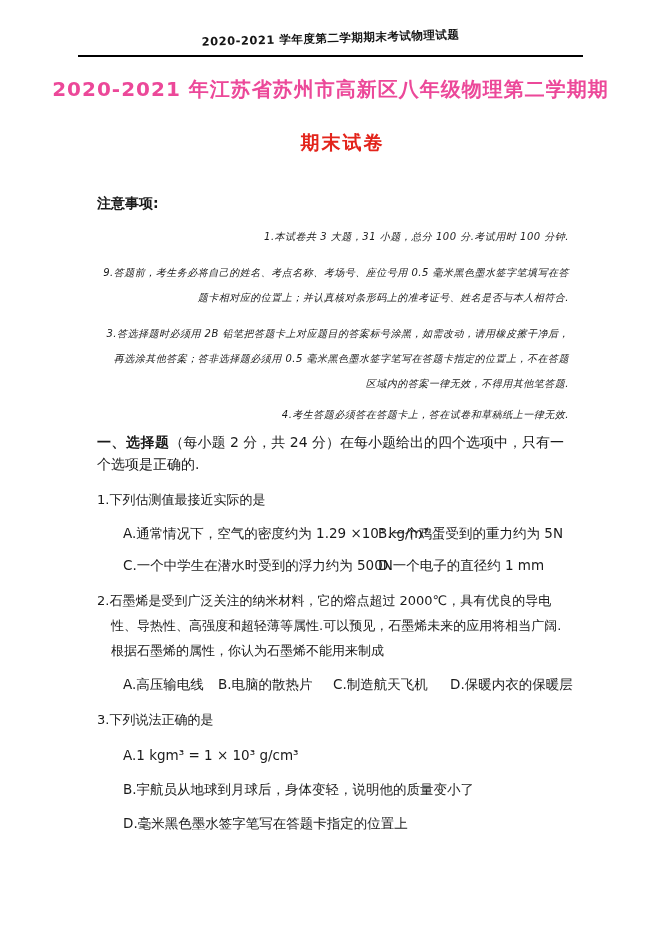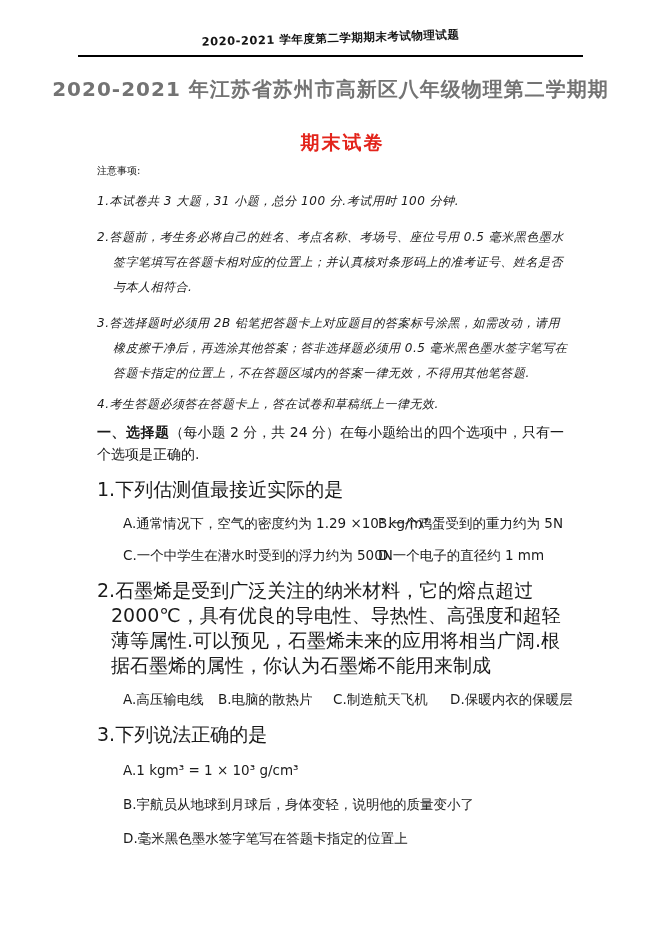--- a/index.html
+++ b/index.html
@@ -31,47 +31,48 @@
 
   
   .title-wrap { text-align: center; font-weight: bold; }
   .title-line1 { margin-top: 19px; font-size: 20px; letter-spacing: 1px; }
   .title-line2 { margin-top: 27px; font-size: 19px; letter-spacing: 2px; padding-left: 24px; }
 
   
   .content { margin: 0 92px 0 97px; }
 
   .notice-heading {
-    margin-top: 8px;
-    font-size: 10px;
-    font-weight: normal;
+    margin-top: 39px;
+    font-size: 14px;
+    font-weight: bold;
   }
   .notice-item {
     margin: 11px 0 0 0;
     padding-left: 16px;
     text-indent: -16px;
-    font-size: 12px;
+    font-size: 10px;
     line-height: 25px;
     font-style: italic;           
     letter-spacing: 0.5px;
+    text-align: right;
   }
   .notice-item.tight { margin-top: 6px; }
 
   .section-heading {
     margin-top: 4px;
     font-size: 14px;
     line-height: 22px;
   }
   .section-heading .bold { font-weight: bold; letter-spacing: 0.5px; }
 
   .q-stem {
     margin-top: 12px;
     padding-left: 14px;
     text-indent: -14px;
-    font-size: 19px;
+    font-size: 13px;
     line-height: 25px;
   }
   .opt-row {
     margin-top: 11px;
     padding-left: 26px;
     font-size: 13.5px;
     line-height: 21px;
     white-space: nowrap;
   }
   .opt-col-wide { display: inline-block; width: 255px; }
@@ -82,30 +83,30 @@
 </style>
 </head>
 <body>
 
 <div class="page">
 
   <div class="header-wm">2020-2021 学年度第二学期期末考试物理试题</div>
   <div class="header-rule"></div>
 
   <div class="title-wrap">
-    <div class="title-line title-line1" style="color: #737373;">2020-2021 年江苏省苏州市高新区八年级物理第二学期期</div>
+    <div class="title-line title-line1" style="color: #ec4899;">2020-2021 年江苏省苏州市高新区八年级物理第二学期期</div>
     <div class="title-line title-line2" style="color: rgb(227, 36, 27);">期末试卷</div>
   </div>
 
   <div class="content">
 
     <div class="notice-heading">注意事项:</div>
 
     <p class="notice-item">1.本试卷共 3 大题，31 小题，总分 100 分.考试用时 100 分钟.</p>
-    <p class="notice-item">2.答题前，考生务必将自己的姓名、考点名称、考场号、座位号用 0.5 毫米黑色墨水签字笔填写在答题卡相对应的位置上；并认真核对条形码上的准考证号、姓名是否与本人相符合.</p>
+    <p class="notice-item">9.答题前，考生务必将自己的姓名、考点名称、考场号、座位号用 0.5 毫米黑色墨水签字笔填写在答题卡相对应的位置上；并认真核对条形码上的准考证号、姓名是否与本人相符合.</p>
     <p class="notice-item">3.答选择题时必须用 2B 铅笔把答题卡上对应题目的答案标号涂黑，如需改动，请用橡皮擦干净后，再选涂其他答案；答非选择题必须用 0.5 毫米黑色墨水签字笔写在答题卡指定的位置上，不在答题区域内的答案一律无效，不得用其他笔答题.</p>
     <p class="notice-item tight">4.考生答题必须答在答题卡上，答在试卷和草稿纸上一律无效.</p>
 
     <div class="section-heading">
       <span class="bold">一、选择题</span><span>（每小题 2 分，共 24 分）在每小题给出的四个选项中，只有一个选项是正确的.</span>
     </div>
 
     <div class="q-stem">1.下列估测值最接近实际的是</div>
     <div class="opt-row">
       <span class="opt-col-wide">A.通常情况下，空气的密度约为 1.29 ×10³ kg/m³</span><span>B.一个鸡蛋受到的重力约为 5N</span>

